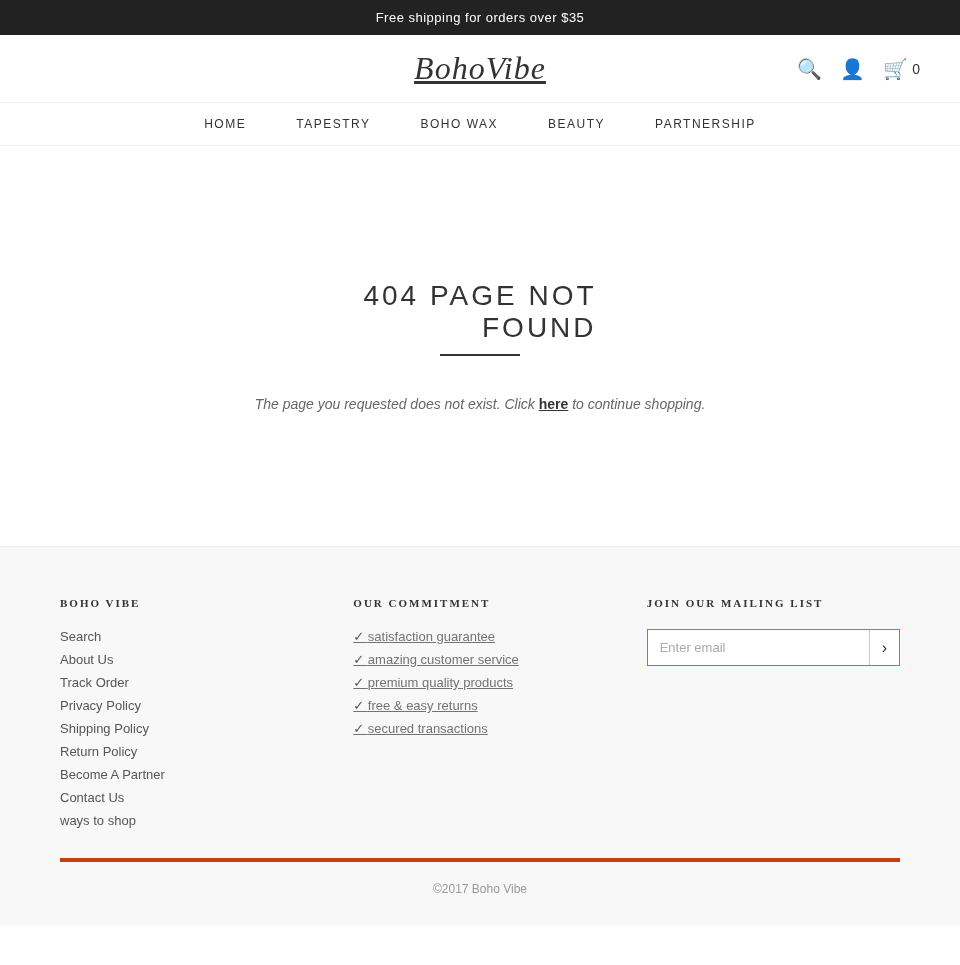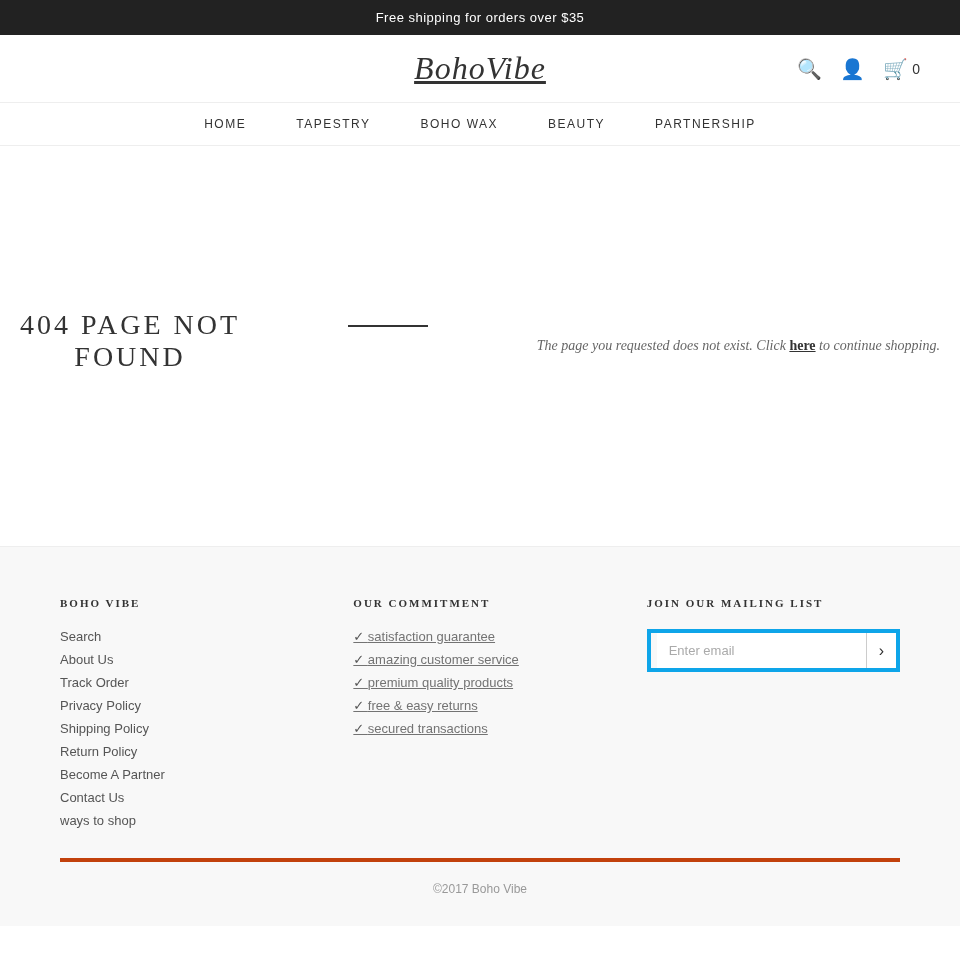--- a/index.html
+++ b/index.html
@@ -68,26 +68,25 @@
       font-size: 12px;
       letter-spacing: 1.5px;
       font-weight: 500;
       text-transform: uppercase;
     }
 
     
     .main-content {
       min-height: 400px;
       display: flex;
-      flex-direction: row;
+      flex-direction: column;
       align-items: center;
       justify-content: center;
       padding: 60px 20px;
-      text-align: center;
-      font-family: Liberation Serif, serif;
+      text-align: right;
     }
     .error-title {
       font-size: 28px;
       letter-spacing: 3px;
       font-weight: 400;
       text-transform: uppercase;
       color: #333;
       margin-bottom: 10px;
     }
     .error-underline {
@@ -148,23 +147,22 @@
       font-size: 13px;
       color: #737373;
       text-decoration: underline;
     }
     .commitment-list li::before {
       content: '✓ ';
       color: #555;
     }
     .mailing-input-row {
       display: flex;
-      border: 4px solid #0ea5e9;
+      border: 1px solid #0ea5e9;
       overflow: hidden;
-      padding-left: 6px;
     }
     .mailing-input {
       flex: 1;
       padding: 10px 12px;
       border: none;
       outline: none;
       font-size: 13px;
       background: #fff;
       color: #333;
     }

